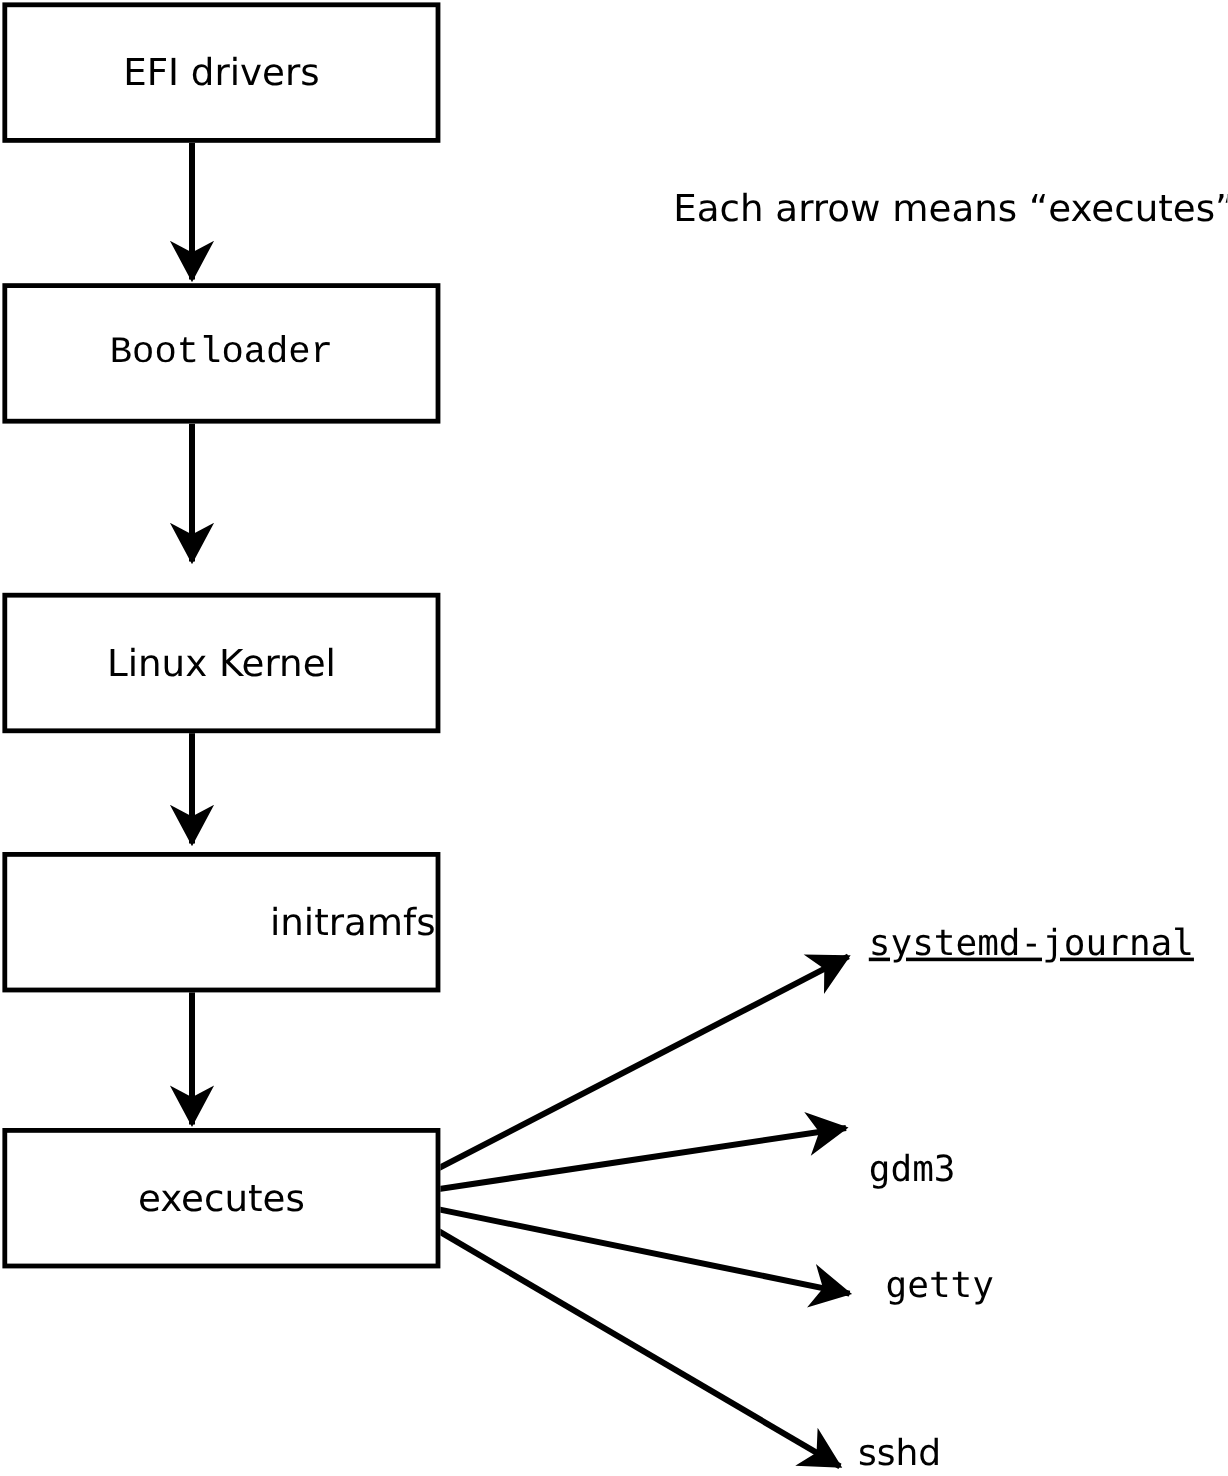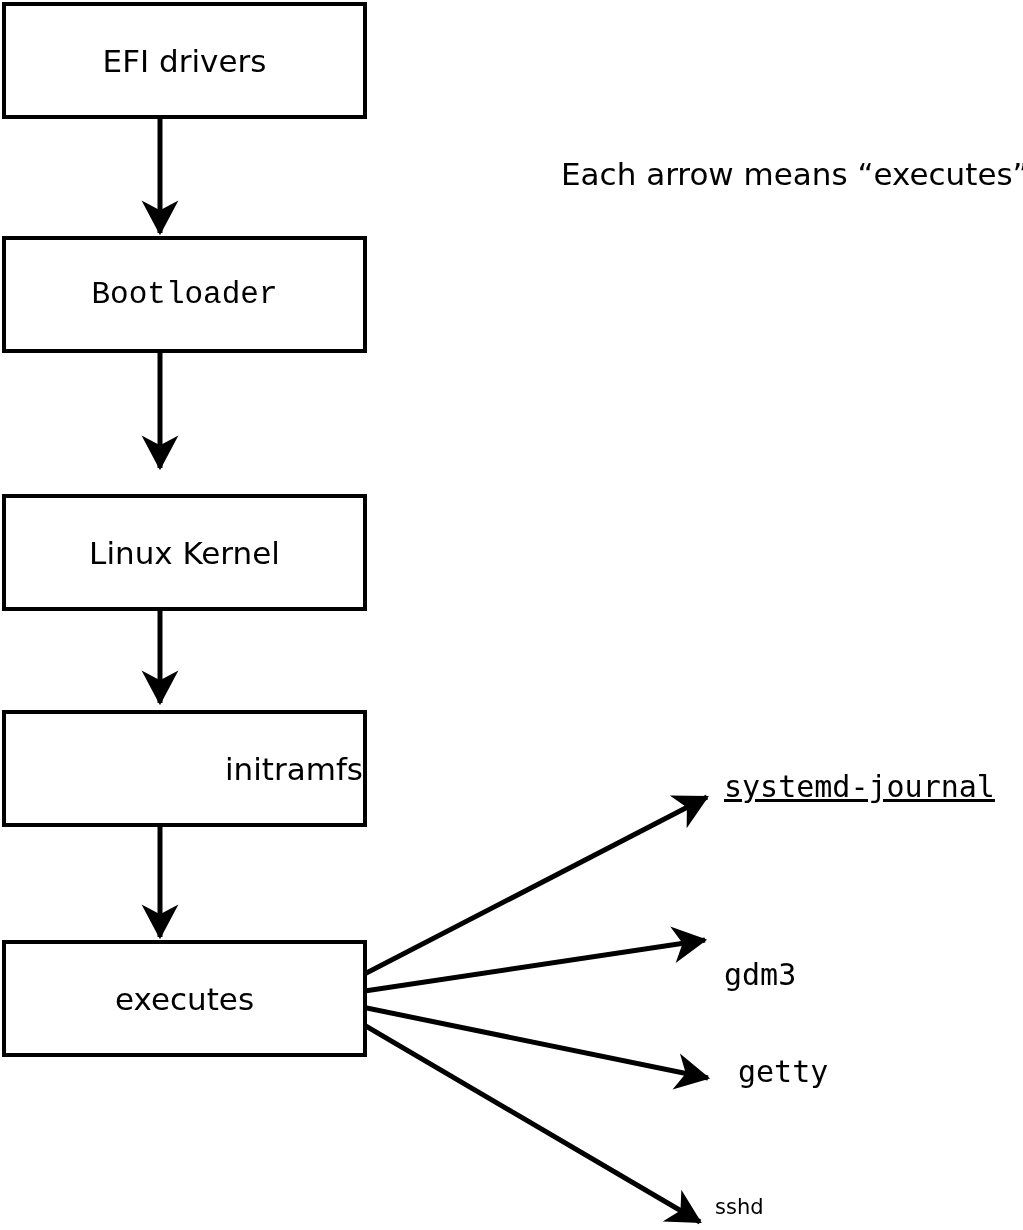--- a/index.html
+++ b/index.html
@@ -59,21 +59,21 @@
     white-space: nowrap;
     color: #000000;
   }
   .proc-mono {
     font-family: "DejaVu Sans Mono", "Liberation Mono", monospace;
     font-size: 30px;
     line-height: 1.16;
   }
   .proc-sans {
     font-family: "DejaVu Sans", "Liberation Sans", sans-serif;
-    font-size: 21px;
+    font-size: 30px;
     line-height: 1.16;
   }
   .proc-journal { left: 724px; top: 770px; text-decoration: underline; }
   .proc-gdm3    { left: 724px; top: 958px; }
   .proc-getty   { left: 724px; top: 1055px; margin-left: 14px; }
   .proc-sshd    { left: 715px; top: 1195px; }
 </style>
 </head>
 <body>
 

